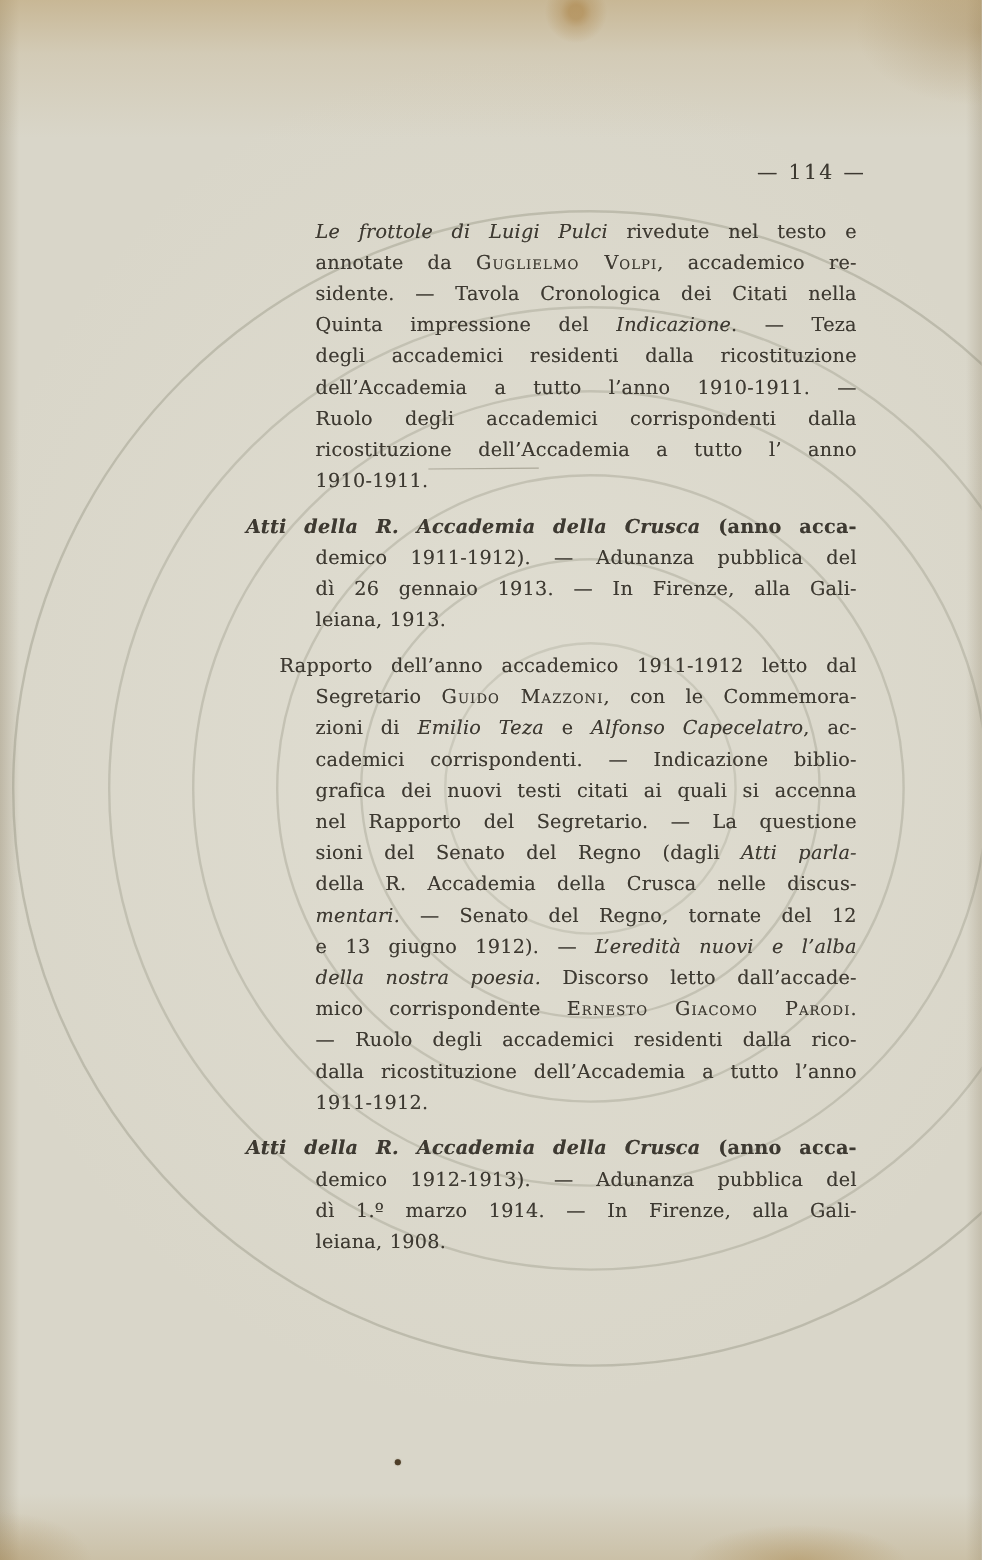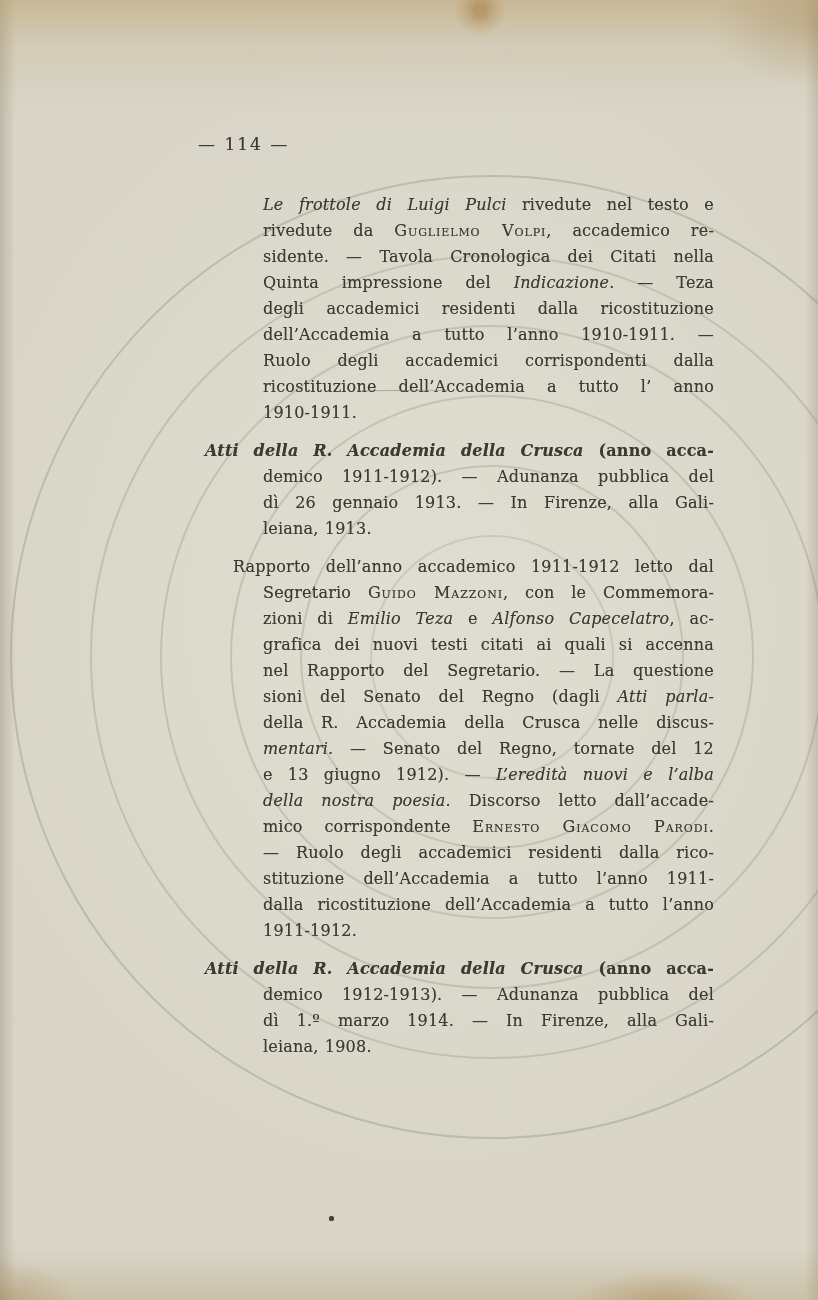--- a/index.html
+++ b/index.html
@@ -33,32 +33,32 @@
     pointer-events:none;
   }
   .r1{width:240px;height:240px;left:370px;top:535px;border-color:rgba(124,124,104,0.20);}
   .r2{width:380px;height:380px;left:300px;top:465px;}
   .r3{width:520px;height:520px;left:230px;top:395px;}
   .r4{width:660px;height:660px;left:160px;top:325px;}
   .r5{width:800px;height:800px;left:90px;top:255px;}
   .r6{width:960px;height:960px;left:10px;top:175px;border-color:rgba(124,124,104,0.30);}
 
   .pagenum{
-    position:absolute;left:198px;top:134px;width:509px;
-    text-align:left;font-size:17px;letter-spacing:2px;
+    position:absolute;left:213px;top:134px;width:509px;
+    text-align:right;font-size:17px;letter-spacing:2px;
     color:var(--ink);
     text-shadow:0 0 0.5px rgba(61,57,49,0.55);
   }
   .content{
     position:absolute;left:205px;top:180px;width:509px;
     font-size:16px;line-height:26px;
     letter-spacing:0.2px;word-spacing:1px;
     text-shadow:0 0 0.5px rgba(61,57,49,0.50);
   }
-  .para{margin:12px 0 12px 0;padding-left:58px;}
+  .para{margin:0 0 12px 0;padding-left:58px;}
   .para:last-child{margin-bottom:0;}
   .tline{text-align:justify;text-align-last:justify;}
   .tline.last{text-align-last:left;}
   .para.hanging > .tline.first{text-indent:-58px;font-weight:bold;}
   .para.hanging-small > .tline.first{text-indent:-30px;}
   .seg-i{font-style:italic;}
   .seg-sc{font-variant:small-caps;letter-spacing:0.9px;}
 
   .scratch{
     position:absolute;left:357px;top:390px;width:92px;height:1px;
@@ -82,49 +82,49 @@
     <div class="ring r4"></div>
     <div class="ring r5"></div>
     <div class="ring r6"></div>
   </div>
 
   <div class="pagenum">— 114 —</div>
 
   <div class="content" id="content">
       <div class="para block">
         <div class="tline first"><span class="seg-i">Le frottole di Luigi Pulci</span><span class="seg-n"> rivedute nel testo e</span></div>
-        <div class="tline"><span class="seg-n">rivedute da </span><span class="seg-sc">Guglielmo Volpi</span><span class="seg-n">, accademico re-</span></div>
+        <div class="tline"><span class="seg-n">annotate da </span><span class="seg-sc">Guglielmo Volpi</span><span class="seg-n">, accademico re-</span></div>
         <div class="tline"><span class="seg-n">sidente. — Tavola Cronologica dei Citati nella</span></div>
         <div class="tline"><span class="seg-n">Quinta impressione del </span><span class="seg-i">Indicazione</span><span class="seg-n">. — Teza</span></div>
         <div class="tline"><span class="seg-n">degli accademici residenti dalla ricostituzione</span></div>
         <div class="tline"><span class="seg-n">dell’Accademia a tutto l’anno 1910-1911. —</span></div>
         <div class="tline"><span class="seg-n">Ruolo degli accademici corrispondenti dalla</span></div>
         <div class="tline"><span class="seg-n">ricostituzione dell’Accademia a tutto l’ anno</span></div>
         <div class="tline last"><span class="seg-n">1910-1911.</span></div>
       </div>
       <div class="para hanging">
         <div class="tline first"><span class="seg-i">Atti della R. Accademia della Crusca</span><span class="seg-n"> (anno acca-</span></div>
         <div class="tline"><span class="seg-n">demico 1911-1912). — Adunanza pubblica del</span></div>
         <div class="tline"><span class="seg-n">dì 26 gennaio 1913. — In Firenze, alla Gali-</span></div>
         <div class="tline last"><span class="seg-n">leiana, 1913.</span></div>
       </div>
       <div class="para hanging-small">
         <div class="tline first"><span class="seg-n">Rapporto dell’anno accademico 1911-1912 letto dal</span></div>
         <div class="tline"><span class="seg-n">Segretario </span><span class="seg-sc">Guido Mazzoni</span><span class="seg-n">, con le Commemora-</span></div>
         <div class="tline"><span class="seg-n">zioni di </span><span class="seg-i">Emilio Teza</span><span class="seg-n"> e </span><span class="seg-i">Alfonso Capecelatro</span><span class="seg-n">, ac-</span></div>
+        <div class="tline"><span class="seg-n">cademici corrispondenti. — Indicazione biblio-</span></div>
         <div class="tline"><span class="seg-n">grafica dei nuovi testi citati ai quali si accenna</span></div>
         <div class="tline"><span class="seg-n">nel Rapporto del Segretario. — La questione</span></div>
         <div class="tline"><span class="seg-n">sioni del Senato del Regno (dagli </span><span class="seg-i">Atti parla-</span></div>
         <div class="tline"><span class="seg-n">della R. Accademia della Crusca nelle discus-</span></div>
         <div class="tline"><span class="seg-i">mentari.</span><span class="seg-n"> — Senato del Regno, tornate del 12</span></div>
         <div class="tline"><span class="seg-n">e 13 giugno 1912). — </span><span class="seg-i">L’eredità nuovi e l’alba</span></div>
         <div class="tline"><span class="seg-i">della nostra poesia.</span><span class="seg-n"> Discorso letto dall’accade-</span></div>
         <div class="tline"><span class="seg-n">mico corrispondente </span><span class="seg-sc">Ernesto Giacomo Parodi</span><span class="seg-n">.</span></div>
         <div class="tline"><span class="seg-n">— Ruolo degli accademici residenti dalla rico-</span></div>
-        <div class="tline"><span class="seg-n">stituzione dell’Accademia a tutto l’anno 1911-</span></div>
         <div class="tline"><span class="seg-n">dalla ricostituzione dell’Accademia a tutto l’anno</span></div>
         <div class="tline last"><span class="seg-n">1911-1912.</span></div>
       </div>
       <div class="para hanging">
         <div class="tline first"><span class="seg-i">Atti della R. Accademia della Crusca</span><span class="seg-n"> (anno acca-</span></div>
         <div class="tline"><span class="seg-n">demico 1912-1913). — Adunanza pubblica del</span></div>
         <div class="tline"><span class="seg-n">dì 1.º marzo 1914. — In Firenze, alla Gali-</span></div>
         <div class="tline last"><span class="seg-n">leiana, 1908.</span></div>
       </div>
     </div>

